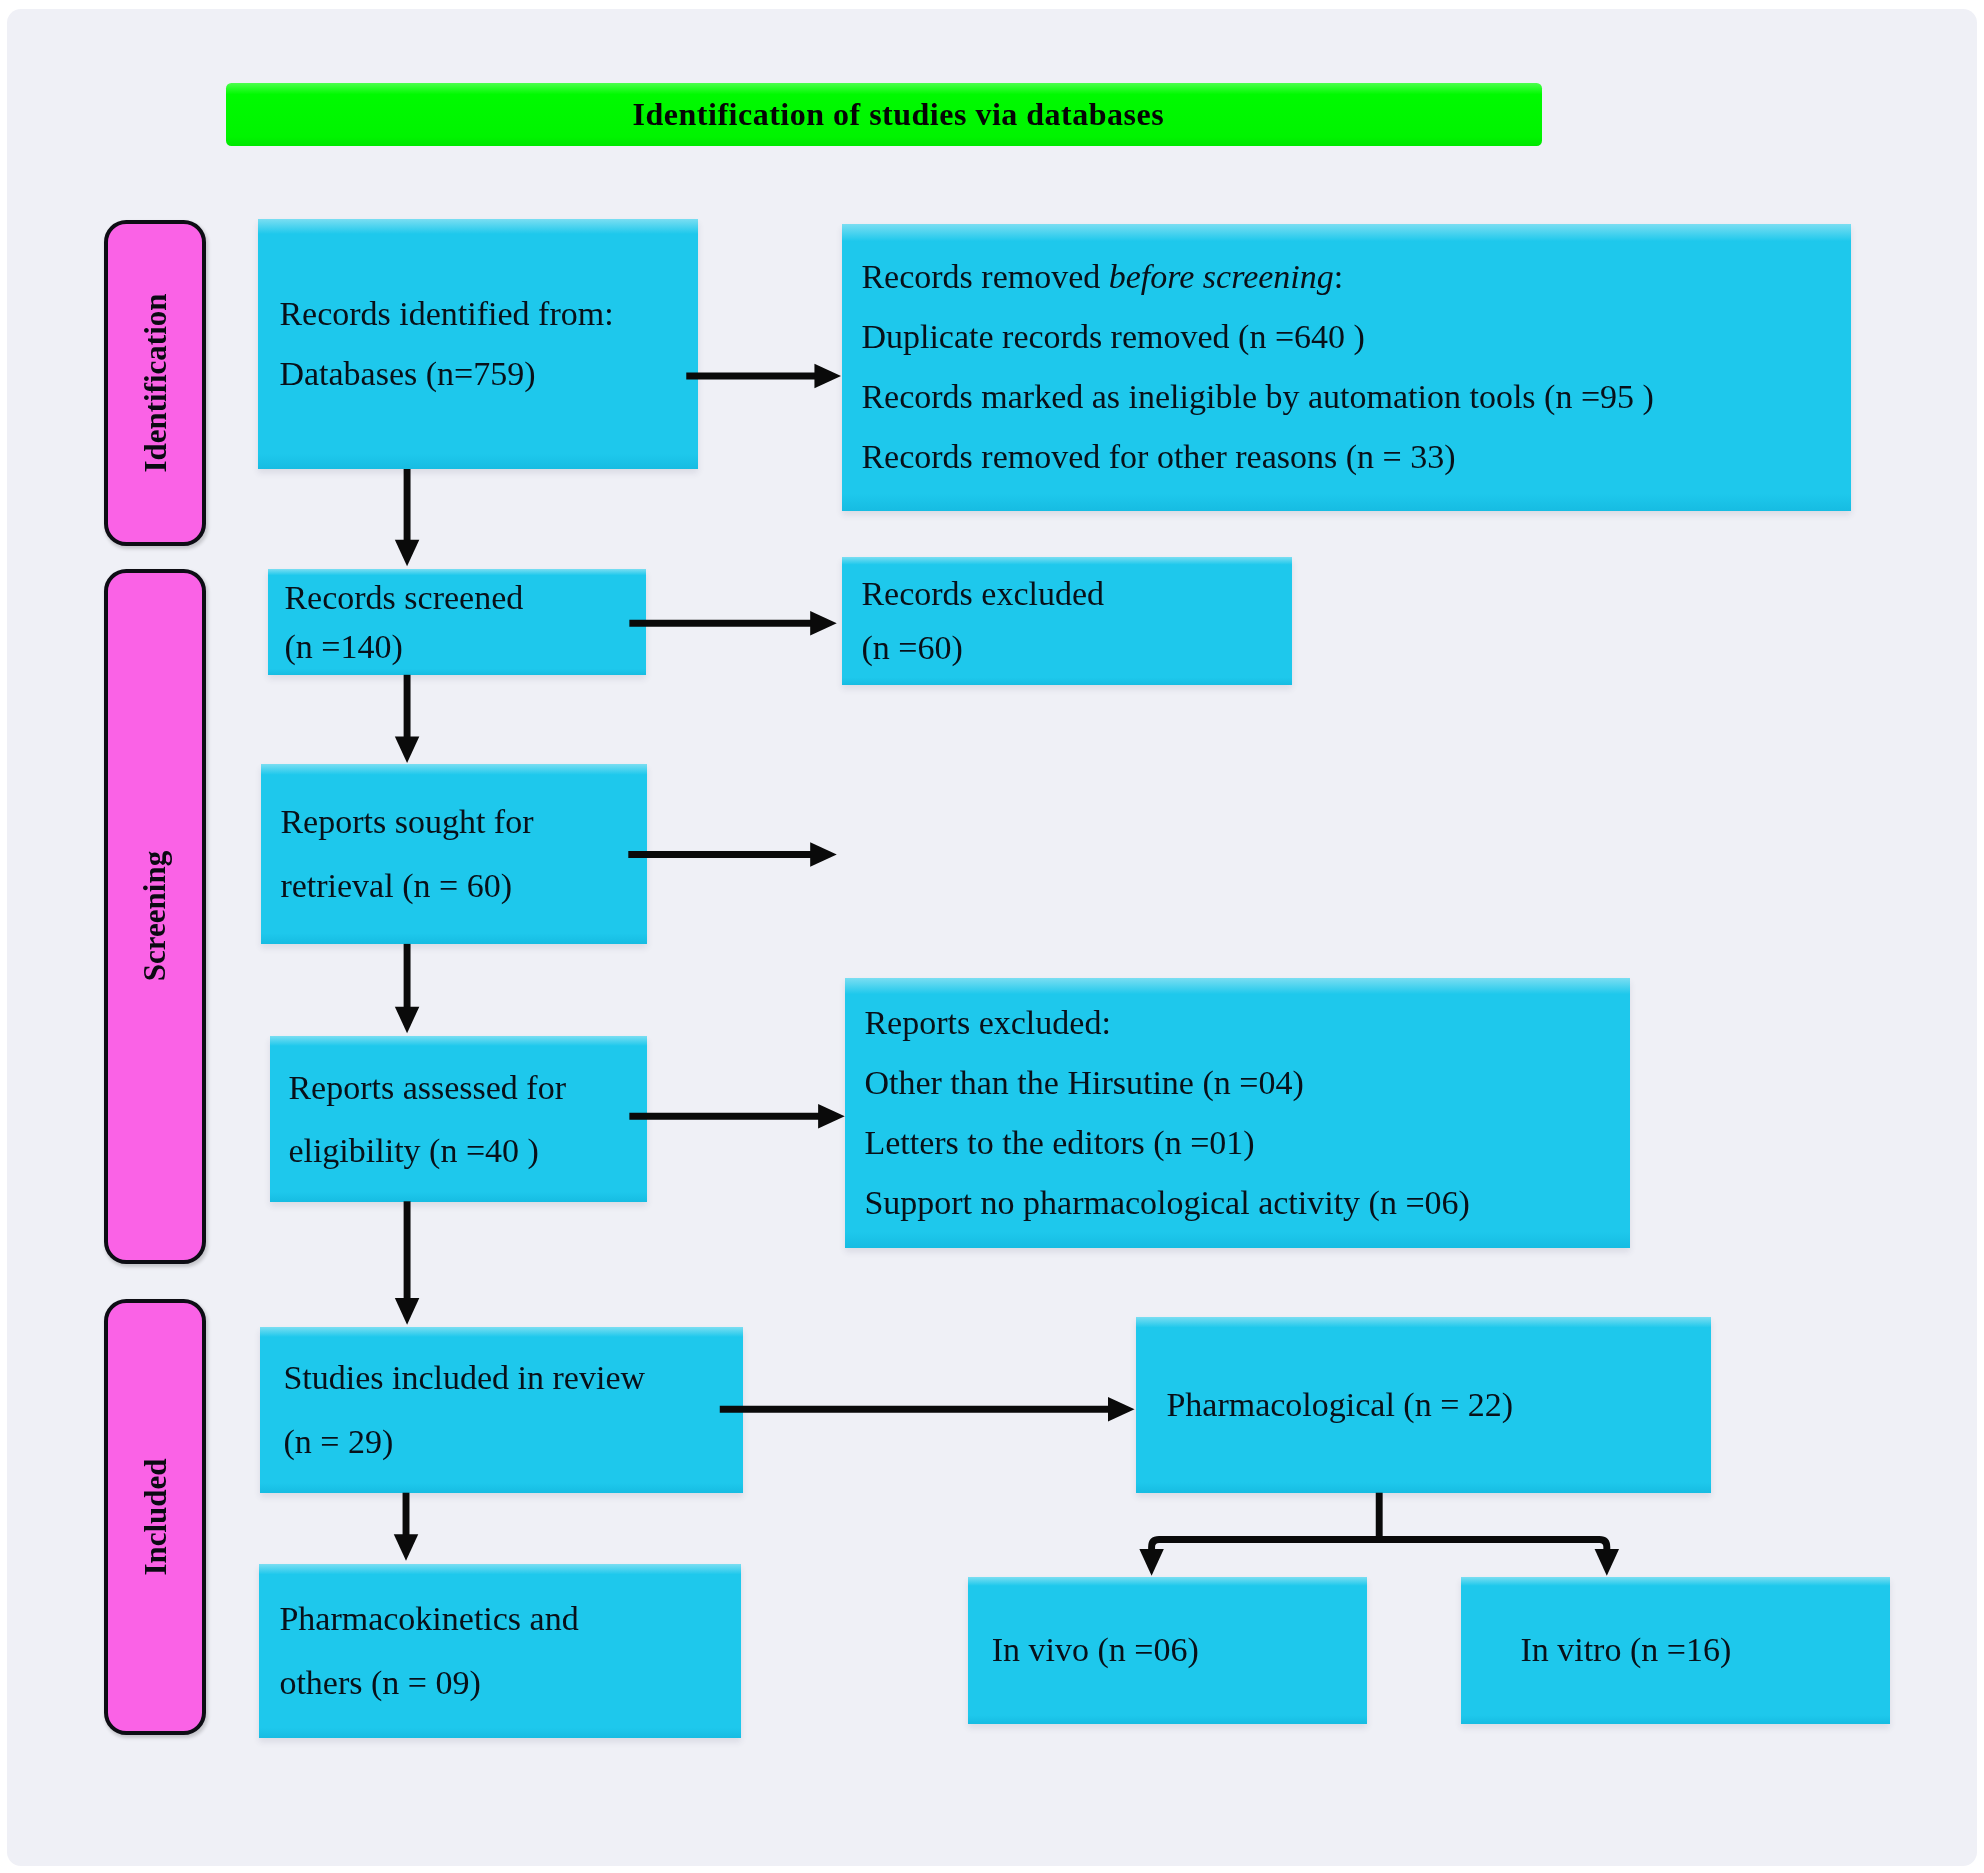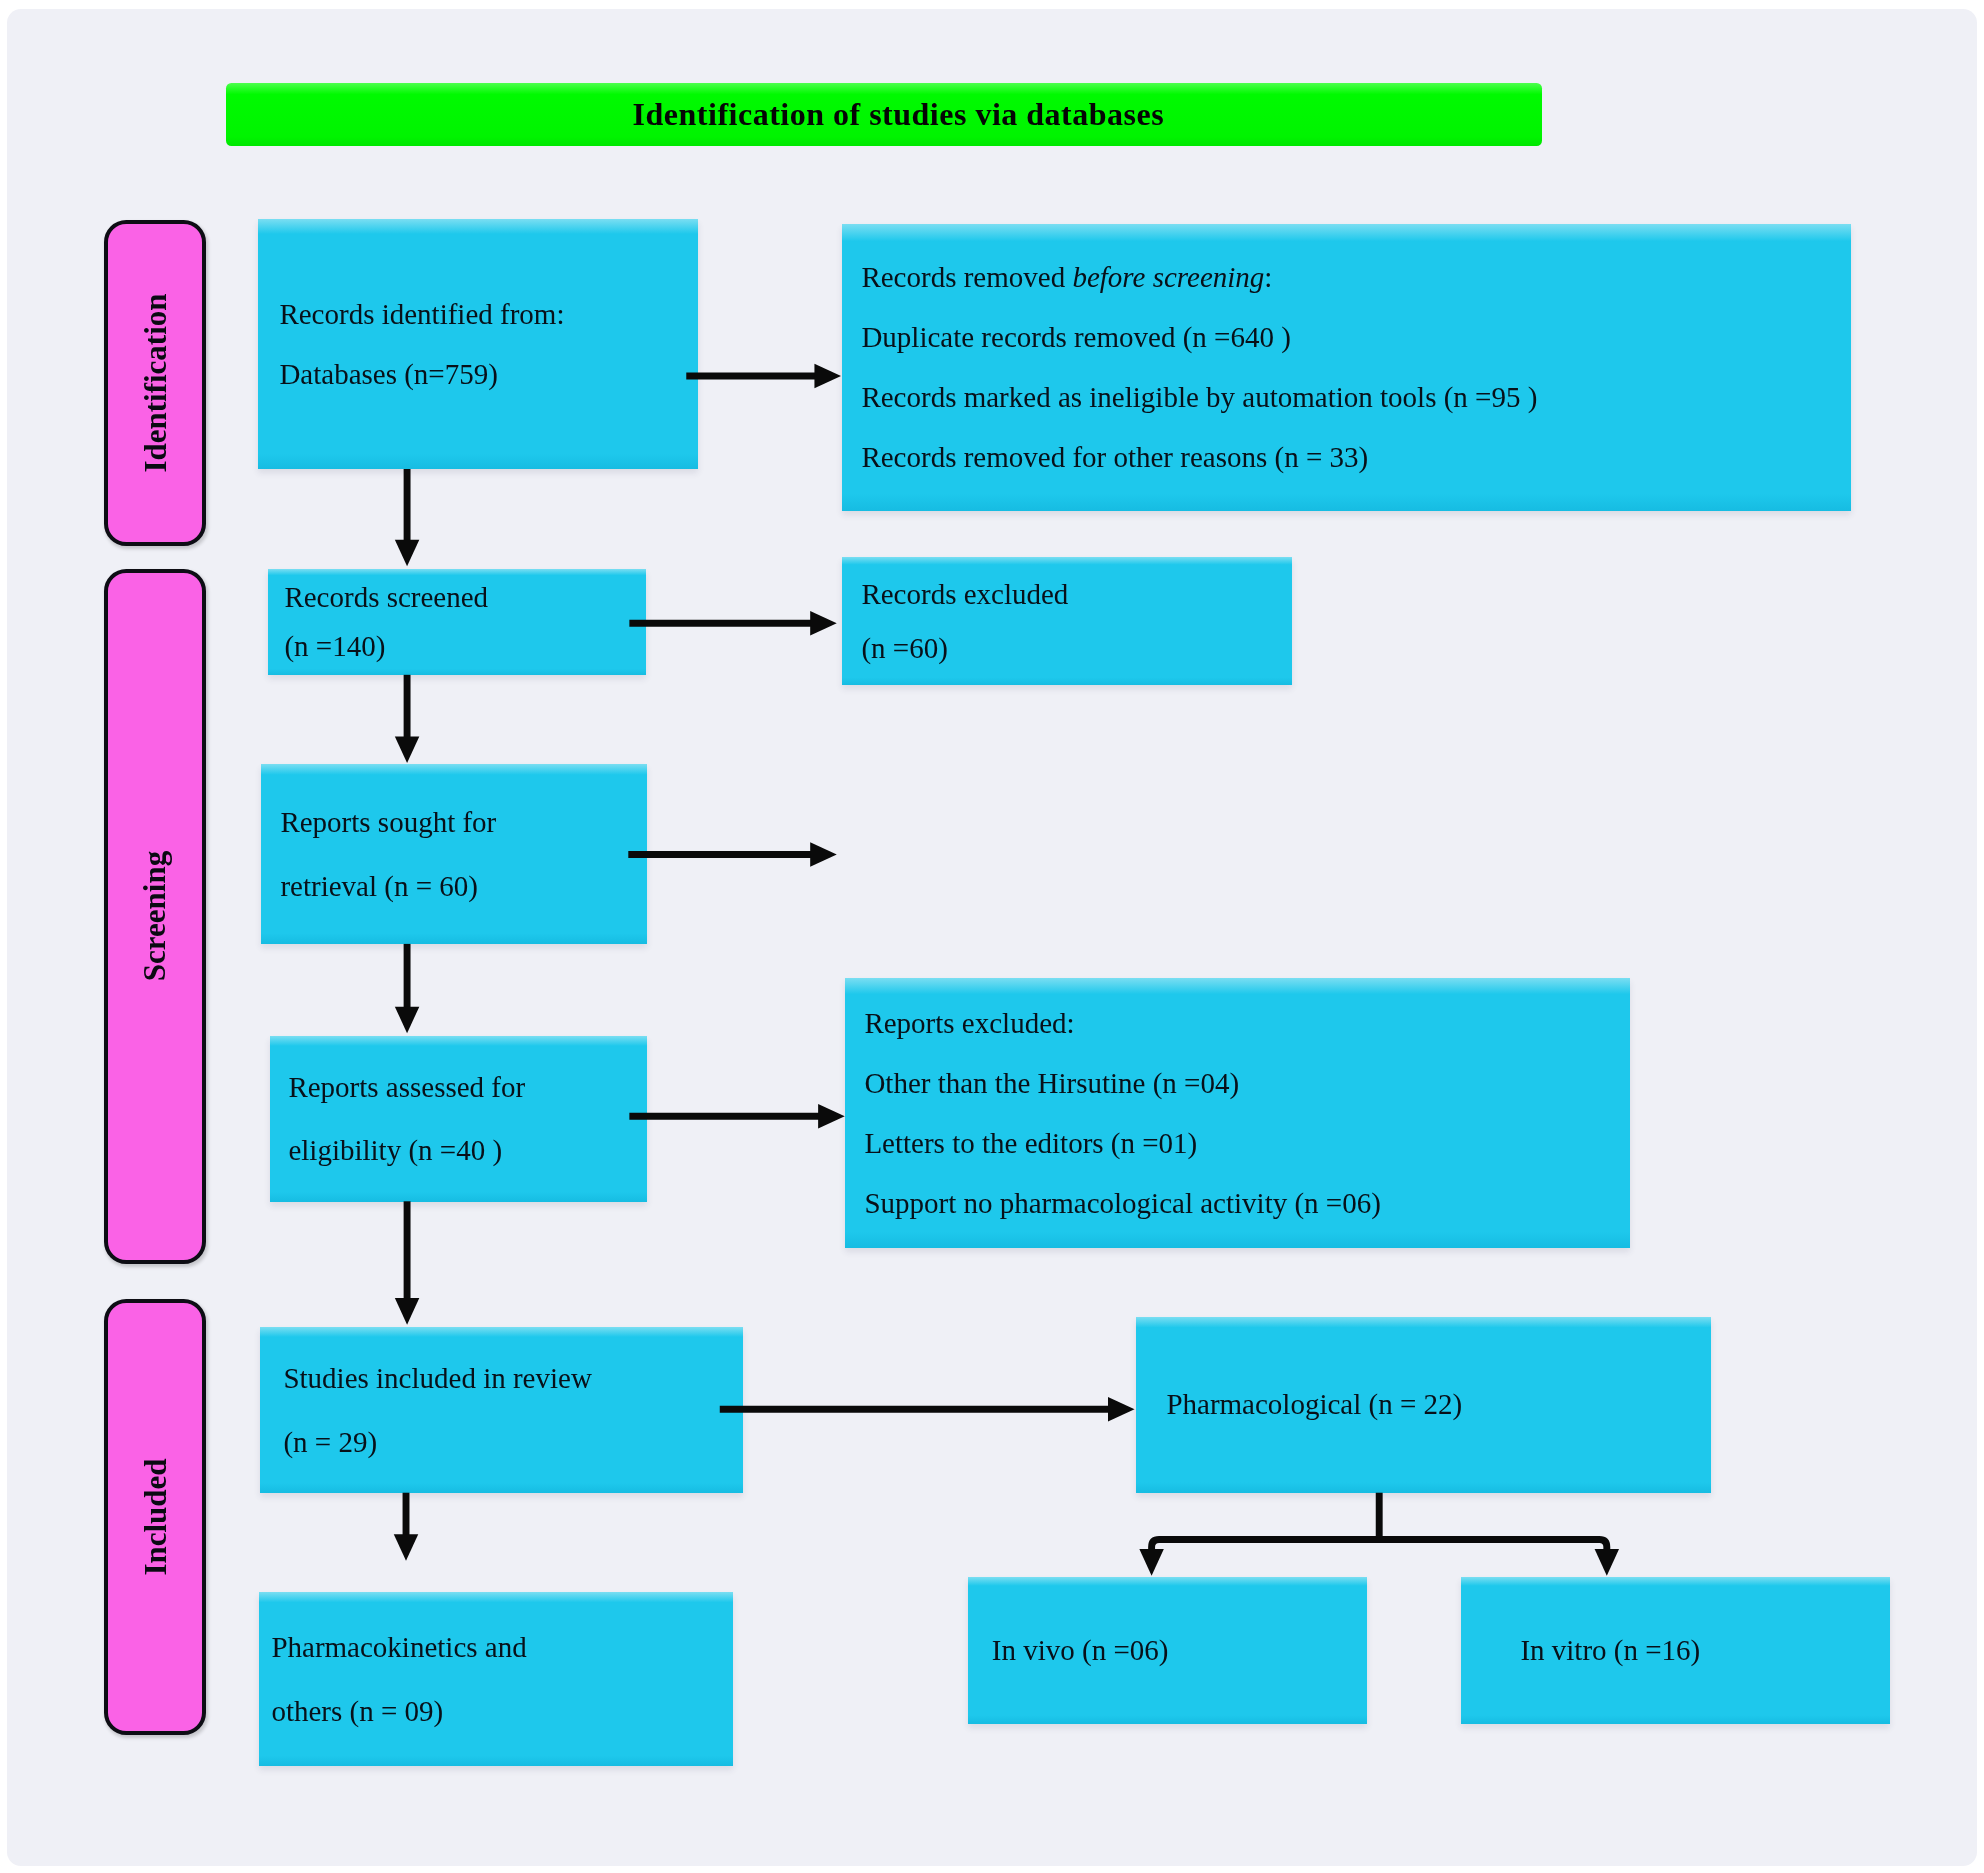--- a/index.html
+++ b/index.html
@@ -19,41 +19,41 @@
           display:flex;align-items:center;justify-content:center;box-shadow:1.6px 2.7px 3.7px rgba(0,0,0,0.18);}
   .plabel span{transform:rotate(-90deg);white-space:nowrap;font-size:31px;font-weight:bold;color:#0a0a12;}
   #label-identification{left:97px;top:211px;width:94px;height:318px;}
   #label-screening{left:97px;top:560px;width:94px;height:687px;}
   #label-included{left:97px;top:1290px;width:94px;height:428px;}
 
   
   .box{position:absolute;background:linear-gradient(#7adef2 0%,#1ec8ec 6%,#1ec8ec 94%,#16bce2 100%);
        color:#081019;display:flex;flex-direction:column;justify-content:center;
        box-shadow:0 3.7px 6.4px rgba(40,40,80,0.10);}
-  .box .ln{font-size:29px;white-space:nowrap;}
+  .box .ln{font-size:34px;white-space:nowrap;}
   #box-records-identified{left:251px;top:210px;width:419px;height:250px;padding-left:21px;}
   #box-records-identified .ln{line-height:60px;}
   #box-records-removed{left:835px;top:215px;width:990px;height:287px;padding-left:19px;}
   #box-records-removed .ln{line-height:60px;}
   #box-records-screened{left:261px;top:560px;width:362px;height:106px;padding-left:16px;}
   #box-records-screened .ln{line-height:49px;}
   #box-records-excluded{left:835px;top:548px;width:431px;height:128px;padding-left:19px;}
   #box-records-excluded .ln{line-height:54px;}
   #box-reports-sought{left:254px;top:755px;width:367px;height:180px;padding-left:19px;}
   #box-reports-sought .ln{line-height:64px;}
   #box-reports-not-retrieved{left:831px;top:774px;width:377px;height:138px;padding-left:17px;}
   #box-reports-not-retrieved .ln{line-height:56px;}
   #box-reports-assessed{left:263px;top:1027px;width:359px;height:166px;padding-left:18px;}
   #box-reports-assessed .ln{line-height:63px;}
   #box-reports-excluded{left:838px;top:969px;width:766px;height:270px;padding-left:19px;}
   #box-reports-excluded .ln{line-height:60px;}
   #box-studies-included{left:253px;top:1318px;width:460px;height:166px;padding-left:23px;}
   #box-studies-included .ln{line-height:64px;}
   #box-pharmacological{left:1129px;top:1308px;width:545px;height:176px;padding-left:30px;}
-  #box-pharmacokinetics{left:252px;top:1555px;width:462px;height:174px;padding-left:12px;margin-top:28px;}
+  #box-pharmacokinetics{left:252px;top:1555px;width:462px;height:174px;padding-left:20px;}
   #box-pharmacokinetics .ln{line-height:64px;}
   #box-in-vivo{left:961px;top:1568px;width:375px;height:147px;padding-left:23.4px;}
   #box-in-vitro{left:1454px;top:1568px;width:370px;height:147px;padding-left:59px;}
 
   .arrows{position:absolute;left:0;top:0;width:1985px;height:1873px;pointer-events:none;}
   .arrows path{stroke:#0a0a0a;stroke-width:13px;fill:none;}
   .arrows polygon{fill:#0a0a0a;stroke:none;}
 </style>
 </head>
 <body>

